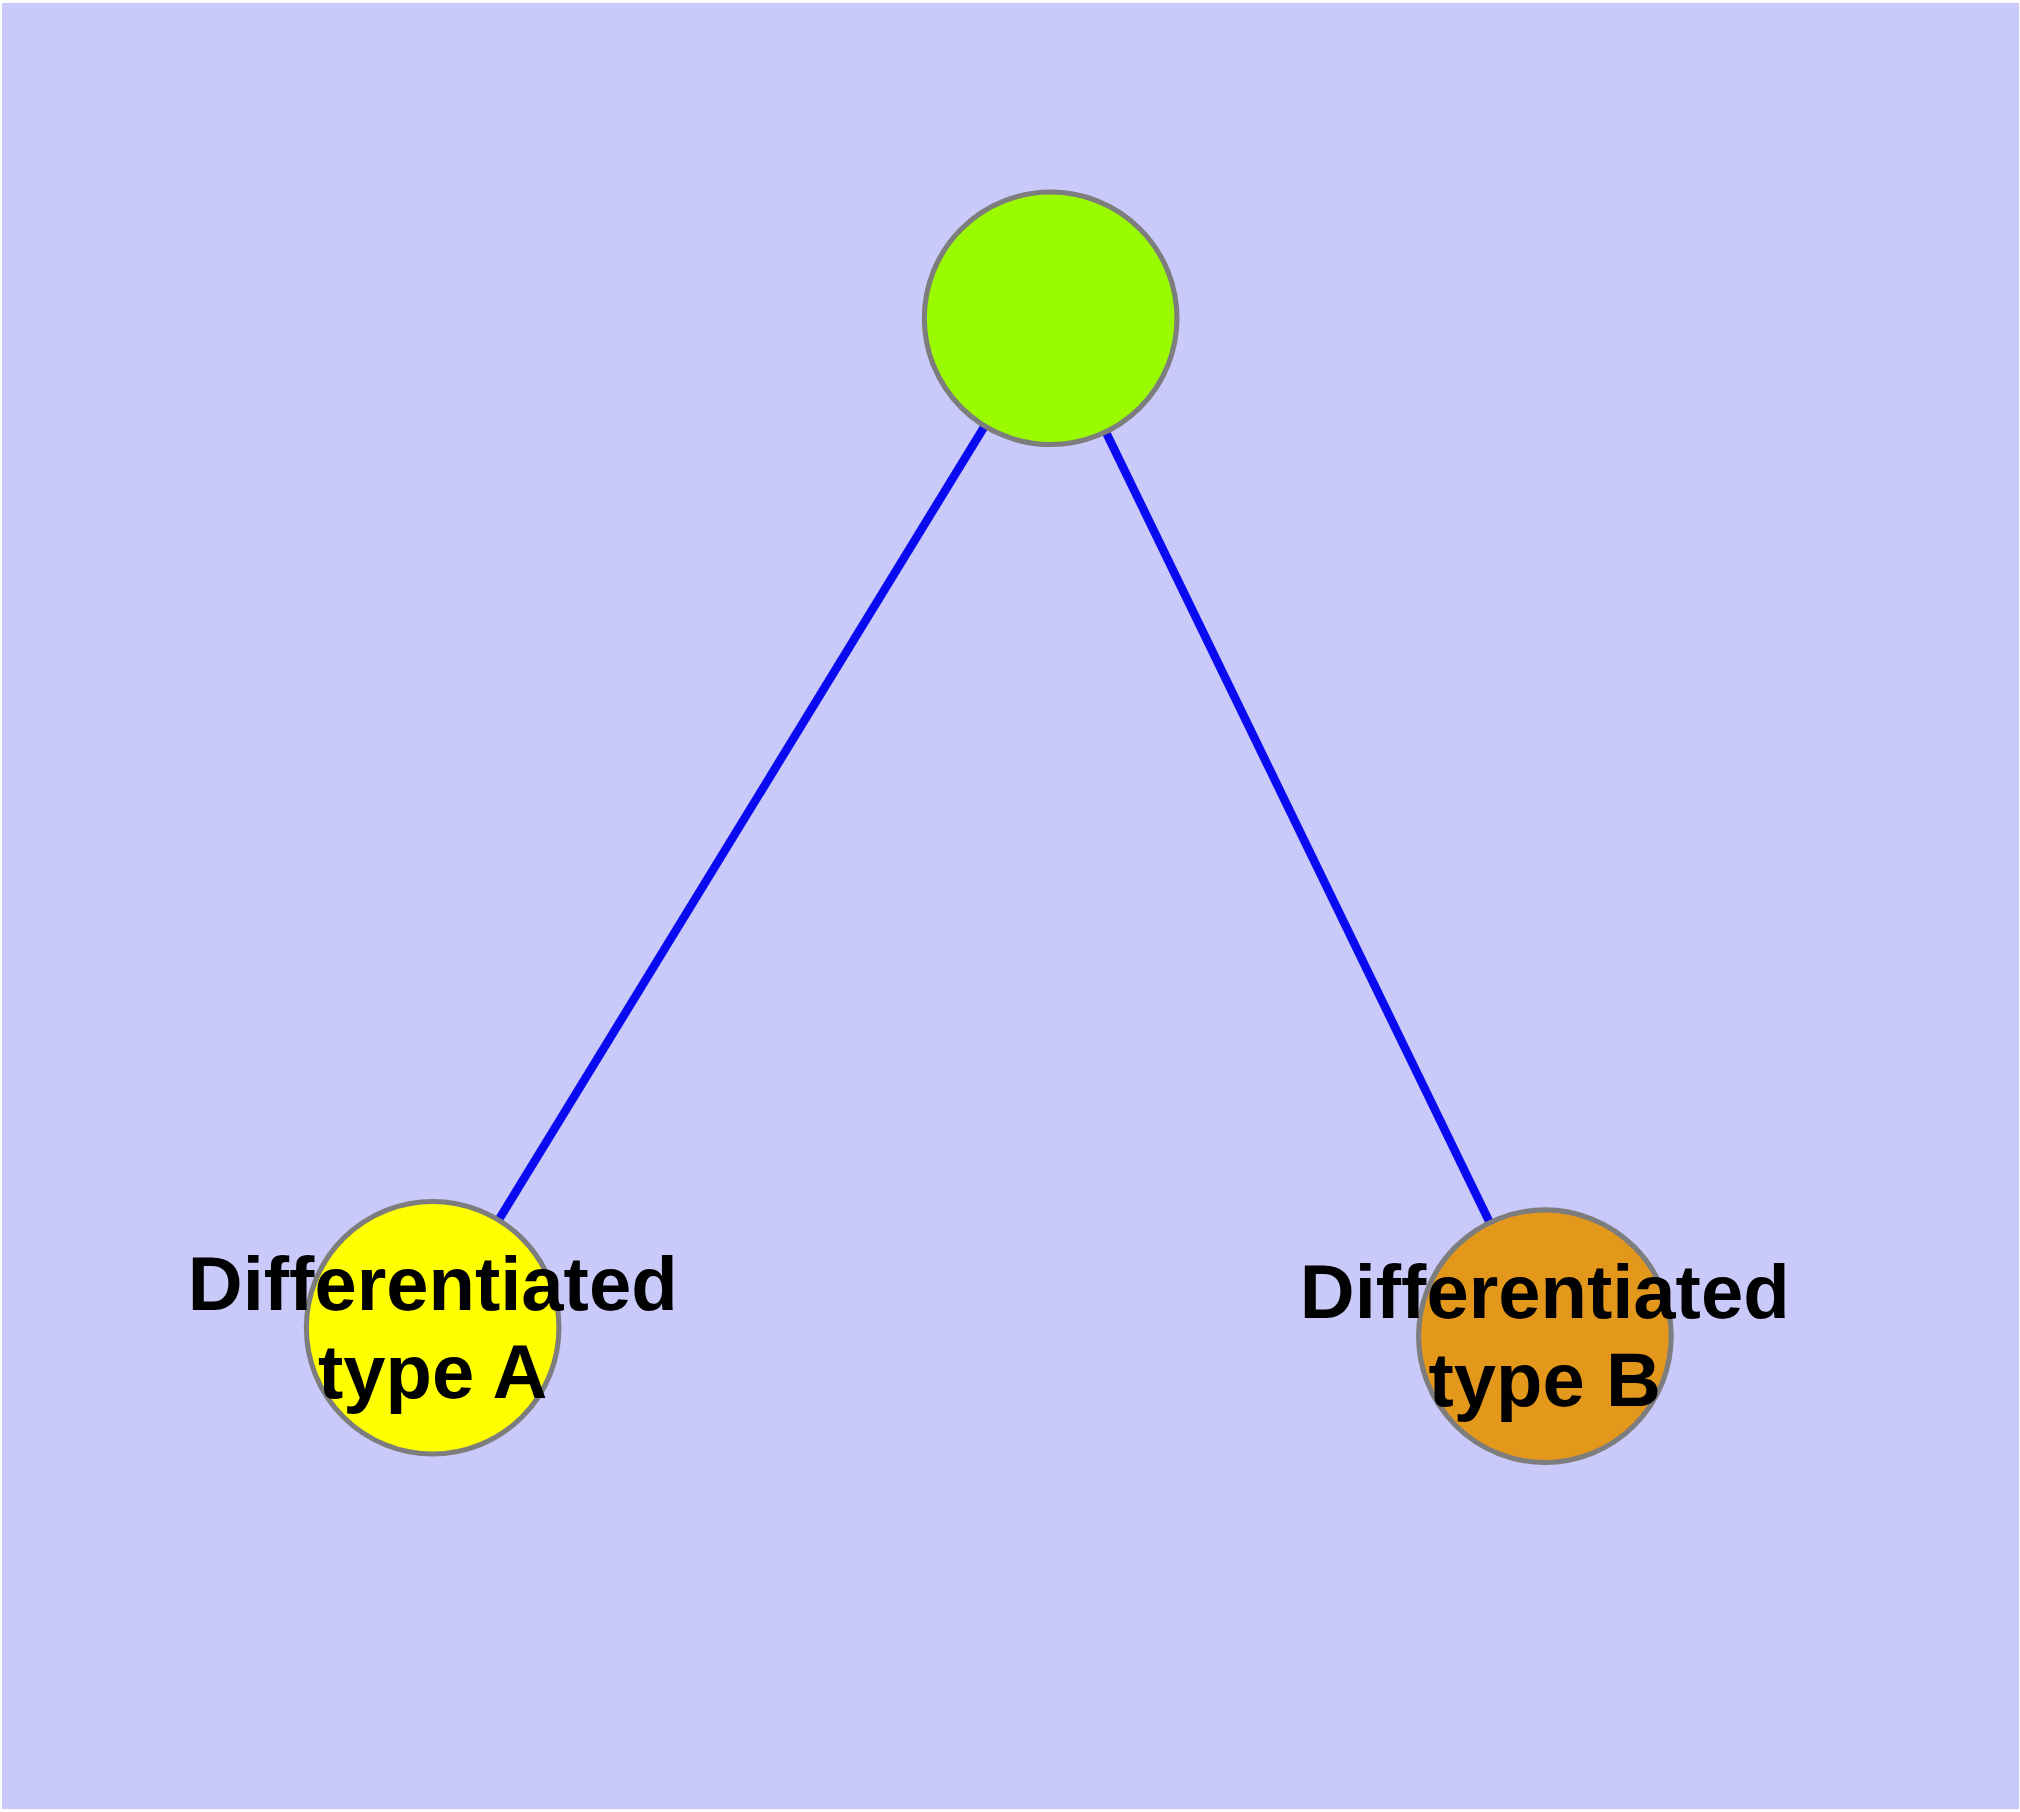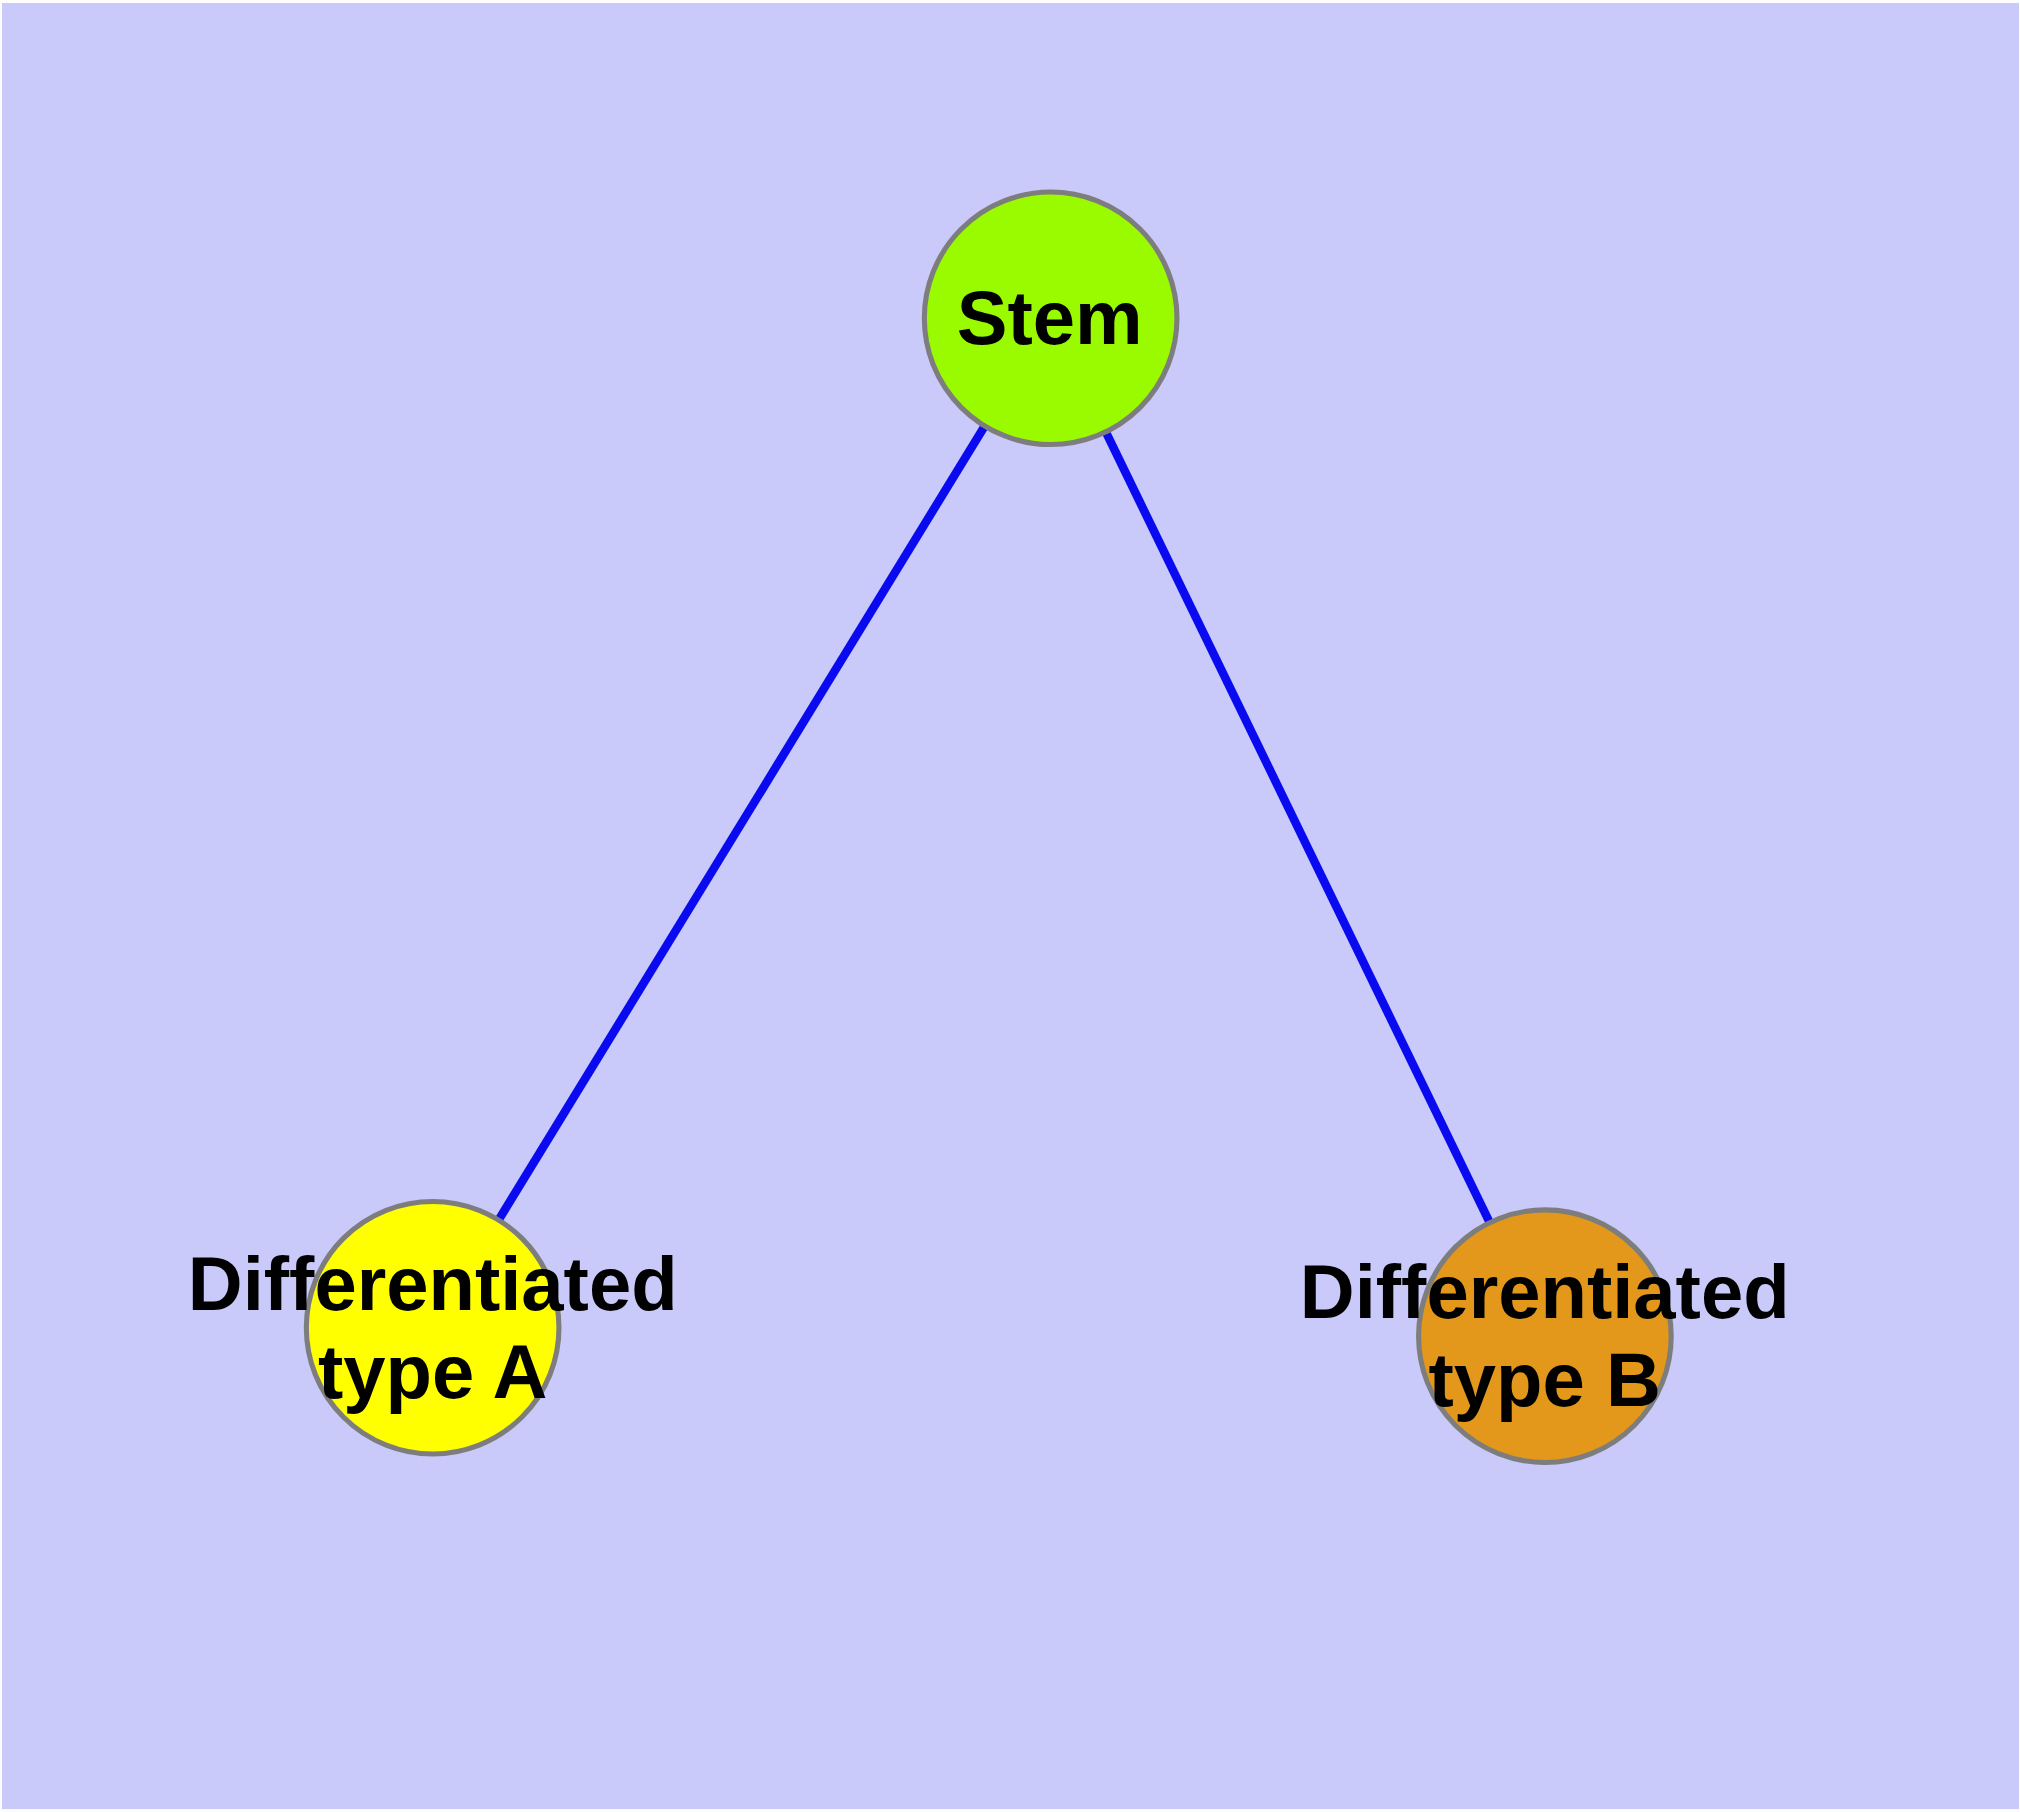--- a/index.html
+++ b/index.html
@@ -54,21 +54,20 @@
       <line x1="1237" y1="372" x2="508" y2="1563" stroke-width="10" stroke="#0a0af0"></line>
       <line x1="1237" y1="372" x2="1820" y2="1573" stroke-width="10" stroke="#0a0af0"></line>
 
       <circle cx="1237" cy="372" r="149" stroke-width="6" fill="#9afb00" stroke="#7d7d7d"></circle>
 
       <circle cx="508" cy="1563" r="149" stroke-width="6" fill="#ffff00" stroke="#7d7d7d"></circle>
 
       <circle cx="1820" cy="1573" r="149" stroke-width="6" fill="#e3981c" stroke="#7d7d7d"></circle>
     </svg>
 
-    <div class="node-label" style="left:1048px; top:315px;">Stem</div>
 
     <div class="node-label" style="left:431px; top:1325px;">Differentiated
 type A</div>
 
     <div class="node-label" style="left:1543px; top:1333px;">Differentiated
 type B</div>
 
   </div>
 </div>
 

